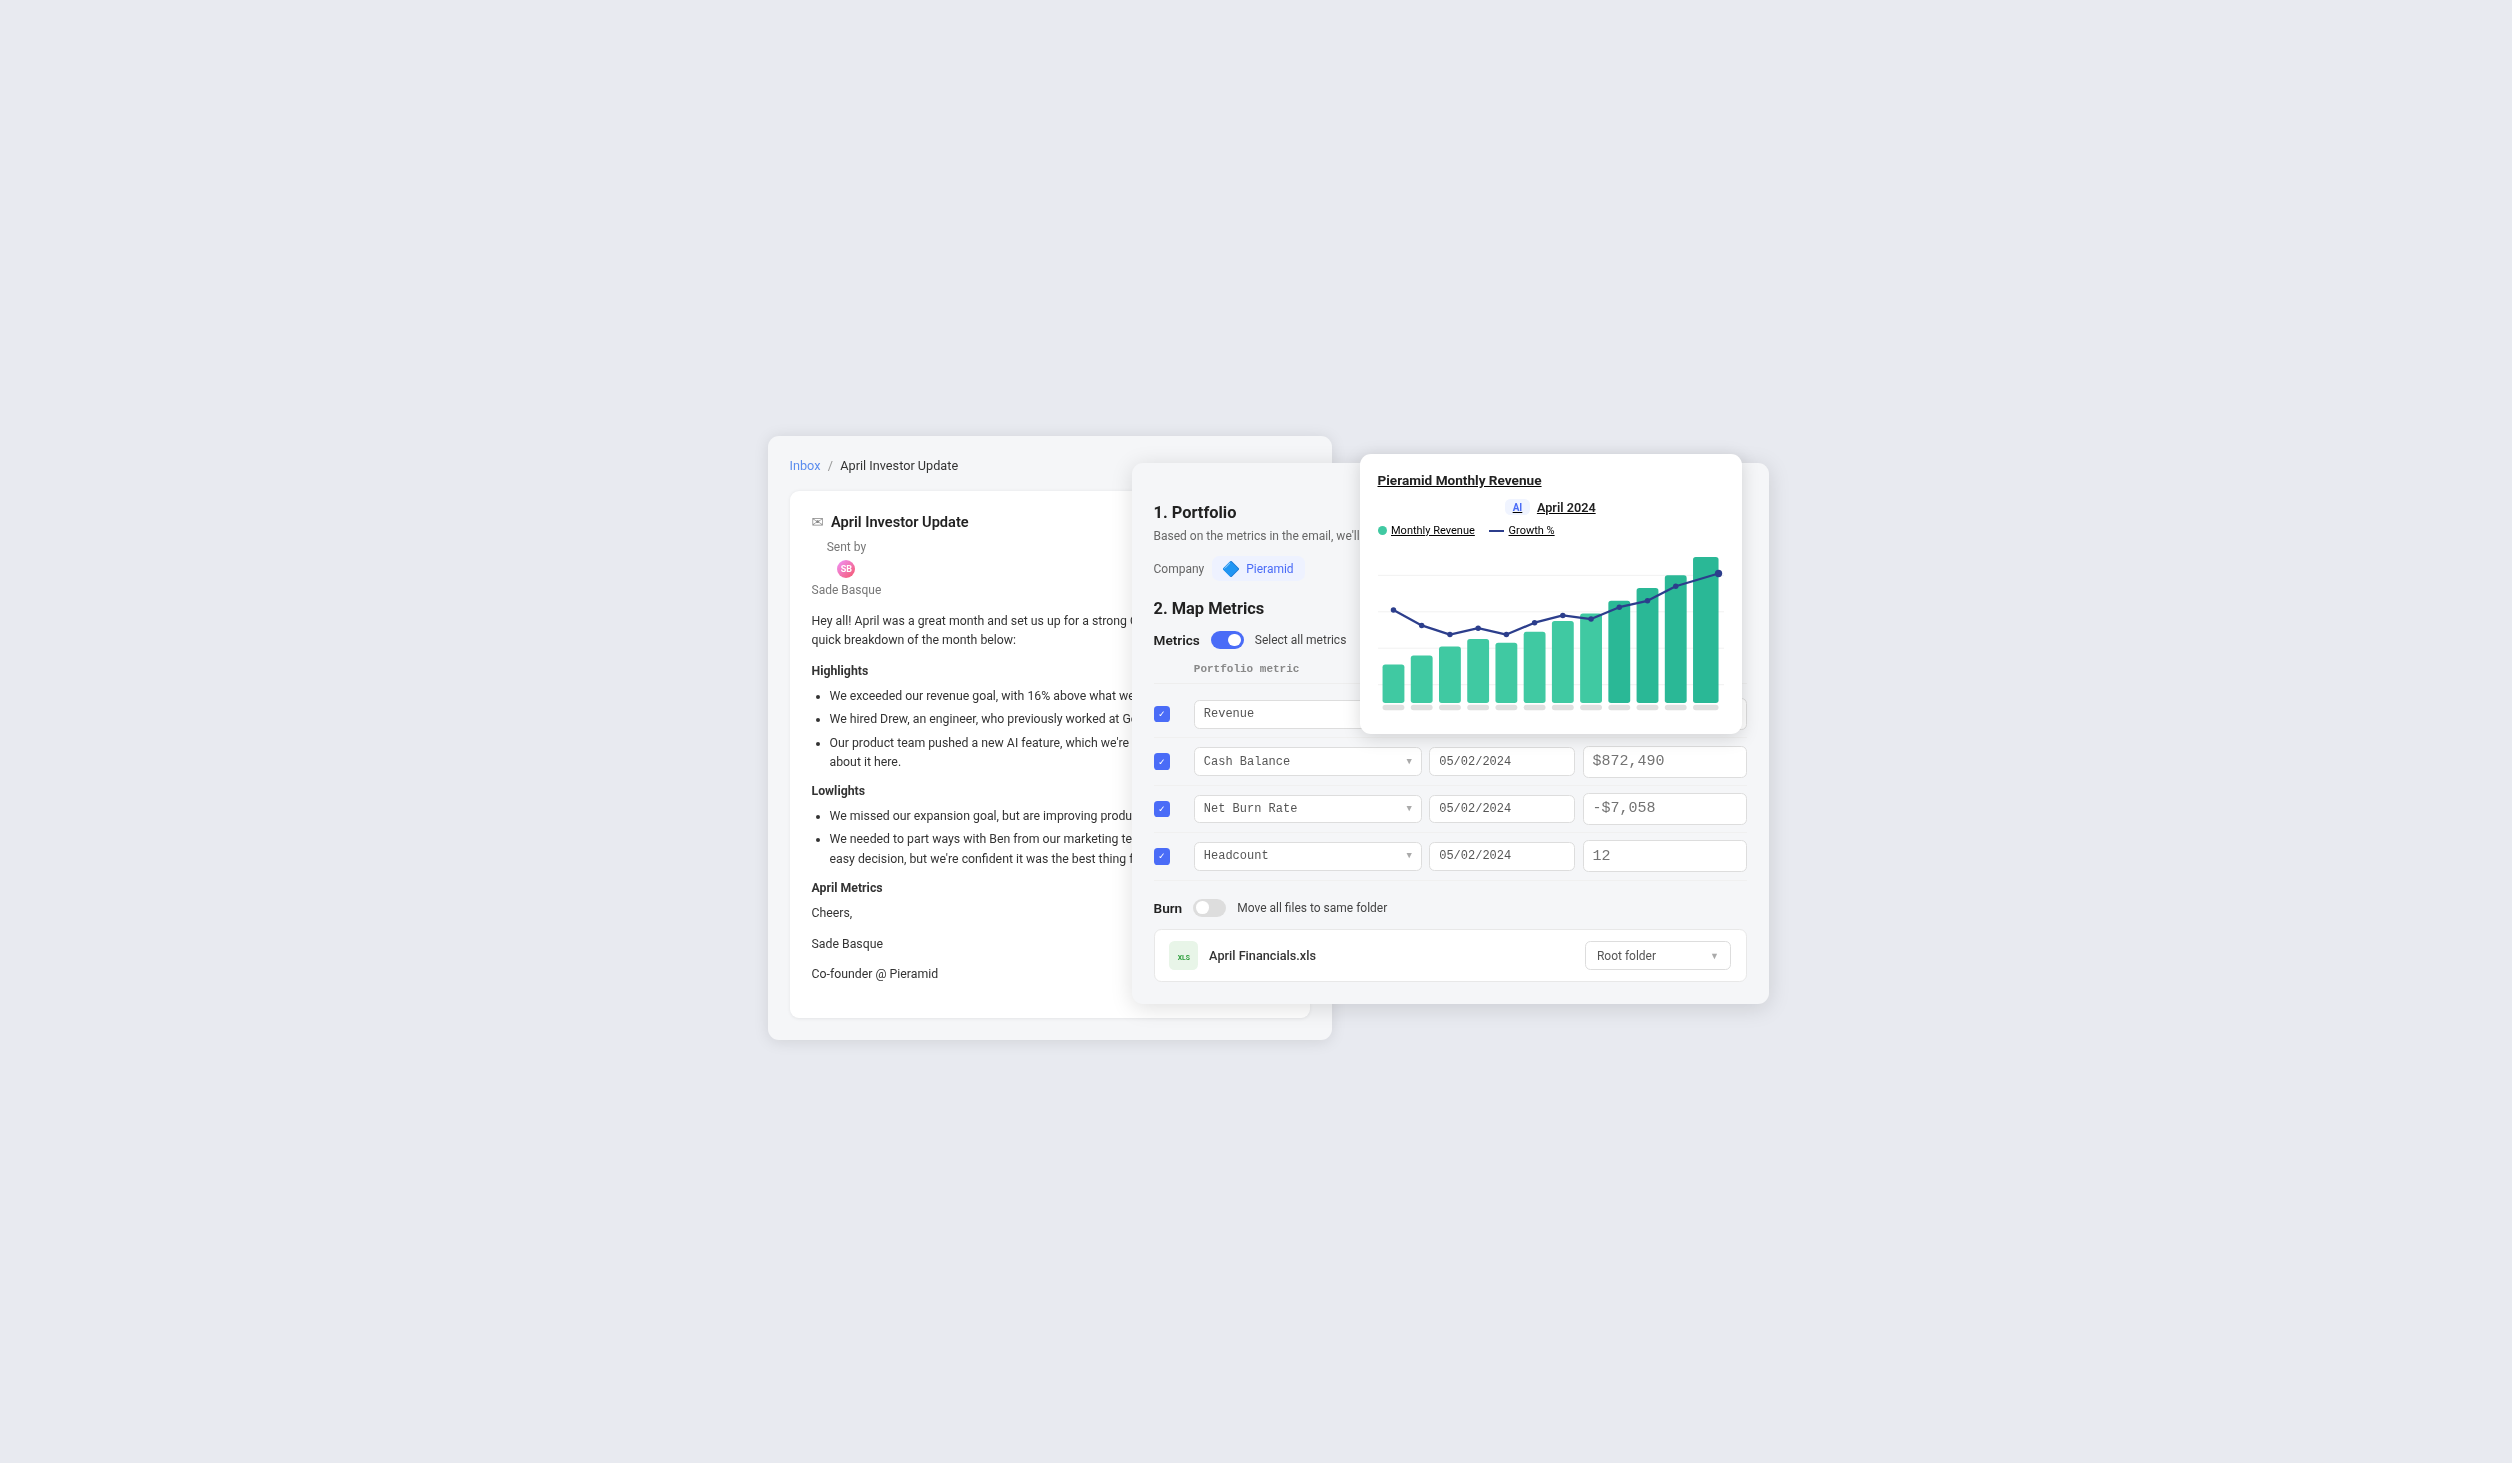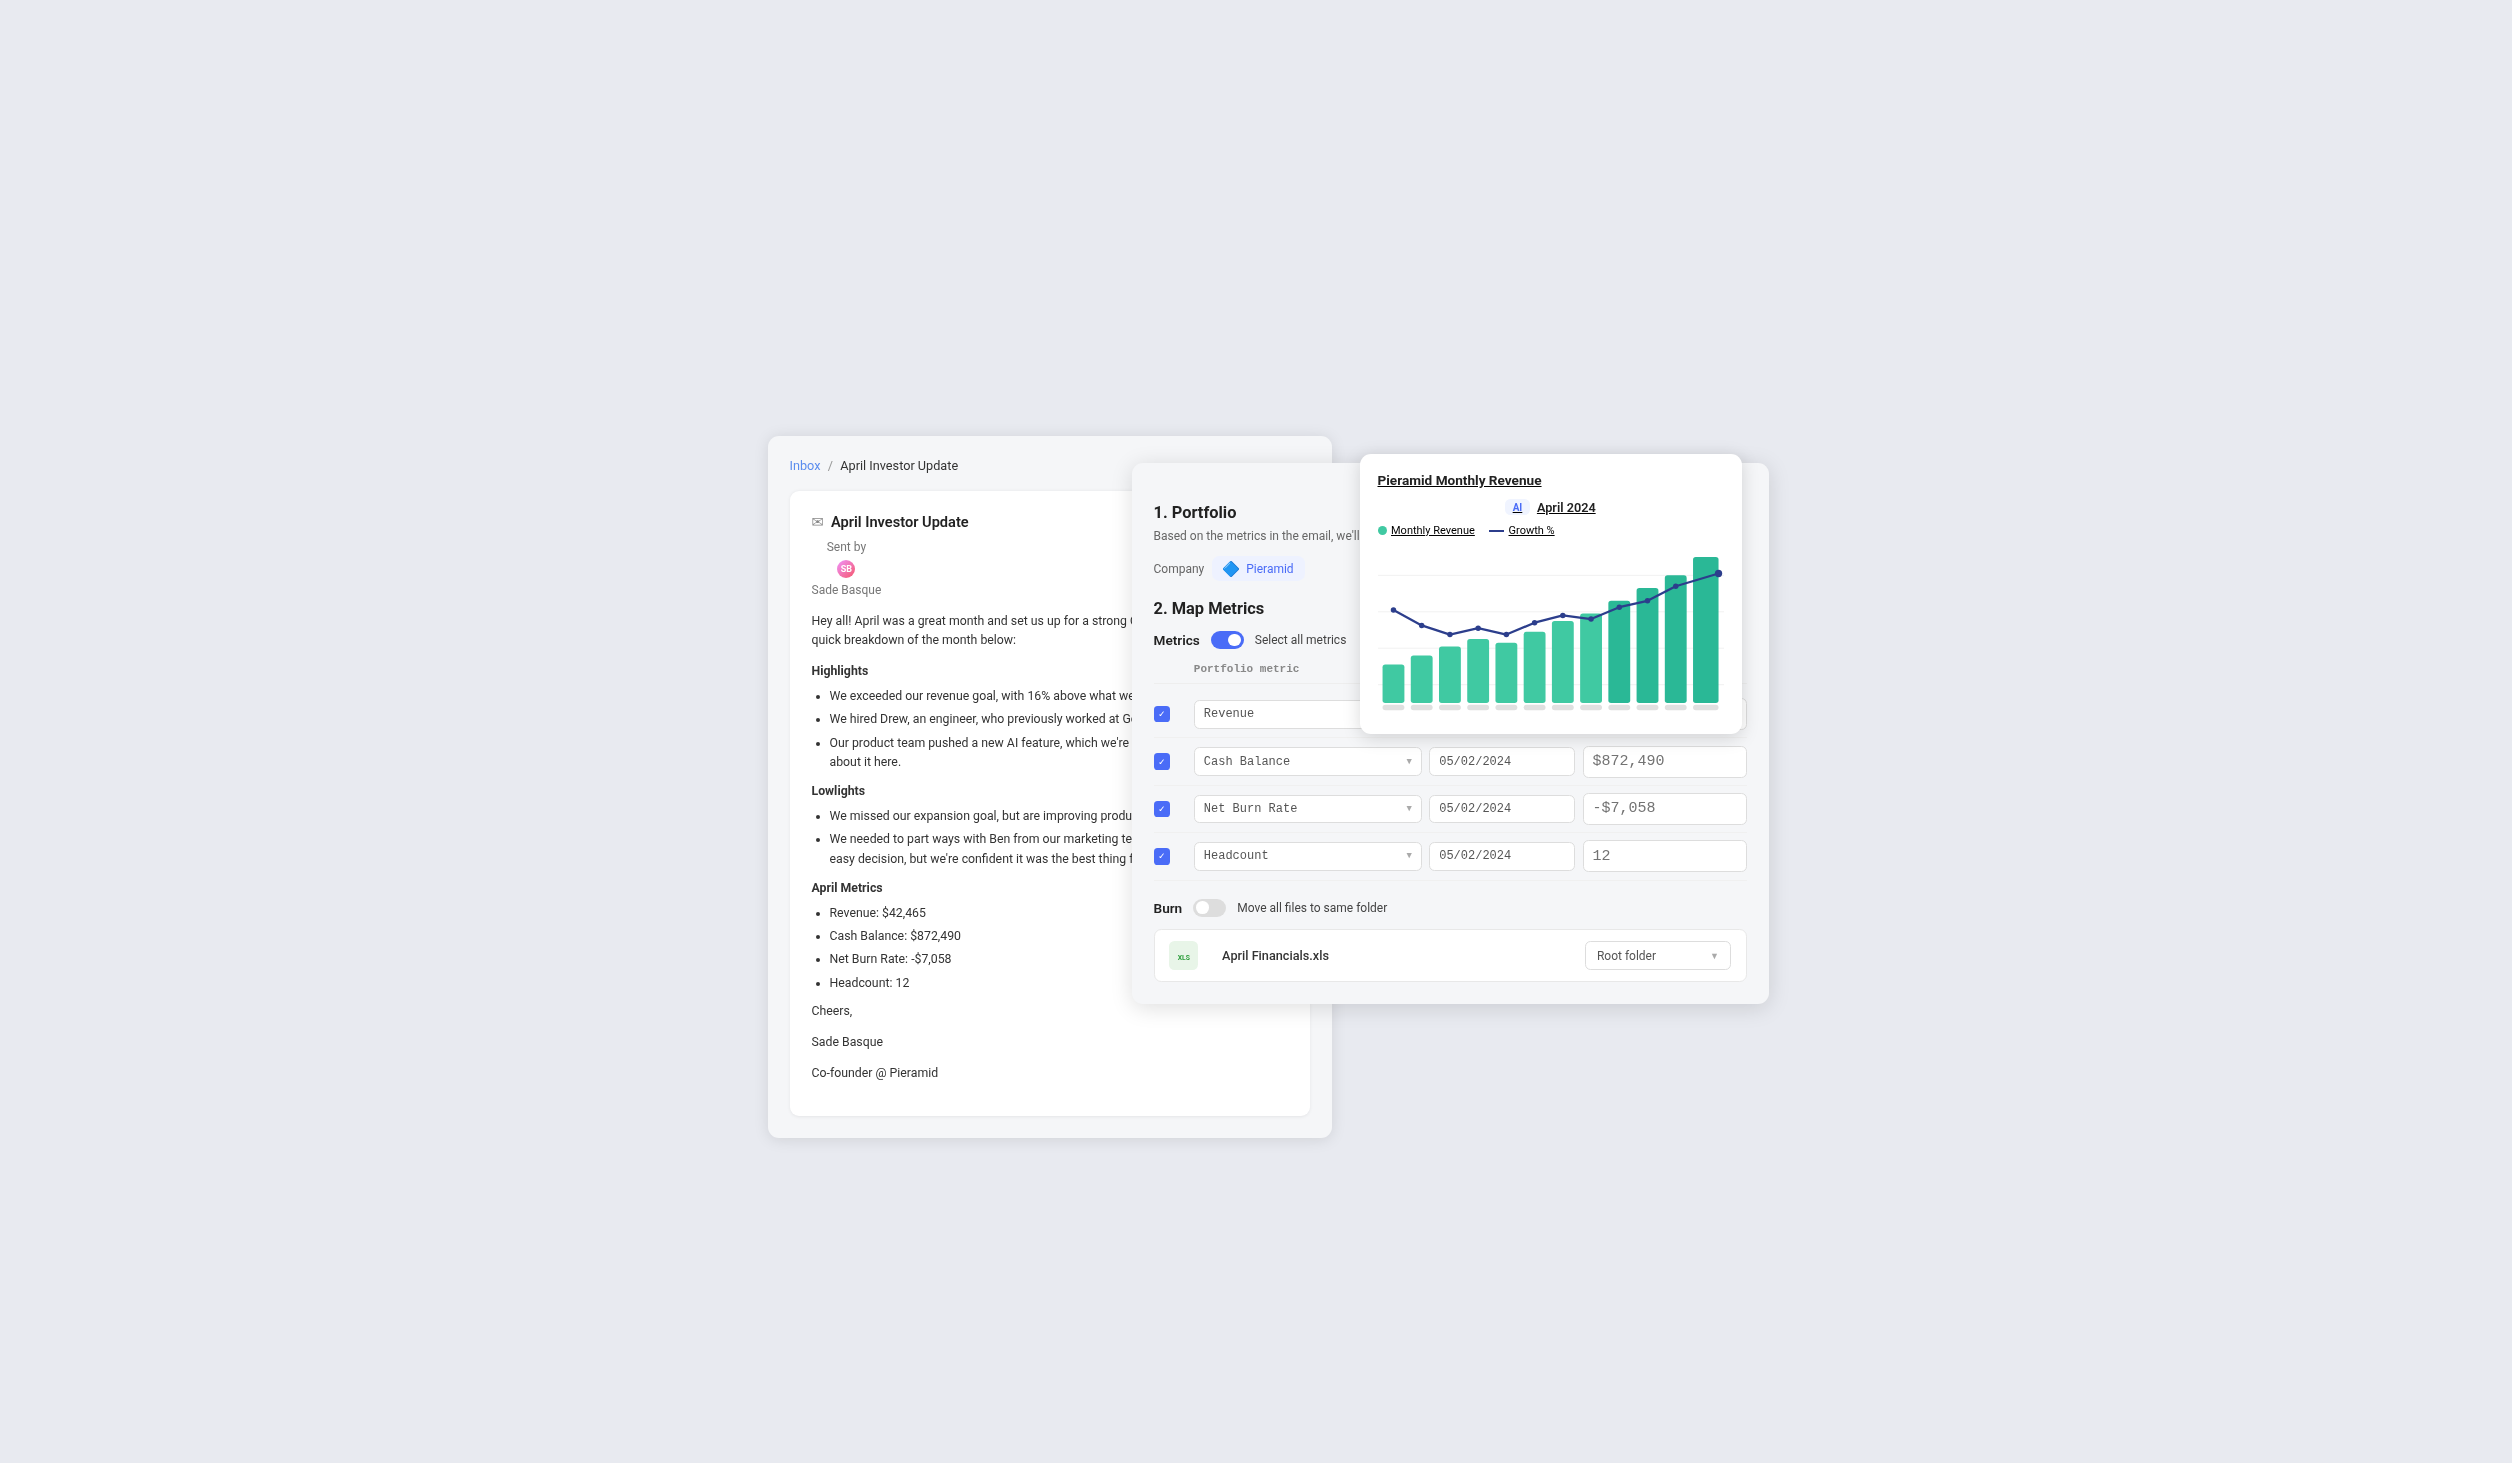--- a/index.html
+++ b/index.html
@@ -409,21 +409,21 @@
       justify-content: space-between;
       background: #fff;
       border-radius: 7.3px;
       padding: 11px 14.6px;
       border: 0.9px solid #e8e8e8;
     }
 
     .file-info {
       display: flex;
       align-items: center;
-      gap: 24px;
+      gap: 11px;
     }
 
     .file-icon {
       width: 29px;
       height: 29px;
       background: #e8f5e8;
       border-radius: 5.5px;
       display: flex;
       align-items: center;
       justify-content: center;
@@ -489,26 +489,20 @@
           <li>Our product team pushed a new AI feature, which we're really excited about. Read about it here.</li>
         </ul>
 
         <h4>Lowlights</h4>
         <ul>
           <li>We missed our expansion goal, but are improving product to help with this.</li>
           <li>We needed to part ways with Ben from our marketing team last month. It wasn't an easy decision, but we're confident it was the best thing for both parties.</li>
         </ul>
 
         <h4>April Metrics</h4>
-        <ul>
-          <li>Revenue: $42,465</li>
-          <li>Cash Balance: $872,490</li>
-          <li>Net Burn Rate: -$7,058</li>
-          <li>Headcount: 12</li>
-        </ul>
 
         <p>Cheers,</p>
         <p>Sade Basque</p>
         <p>Co-founder @ Pieramid</p>
       </div>
     </div>
   </div>
 
   <div class="metrics-panel">
 

